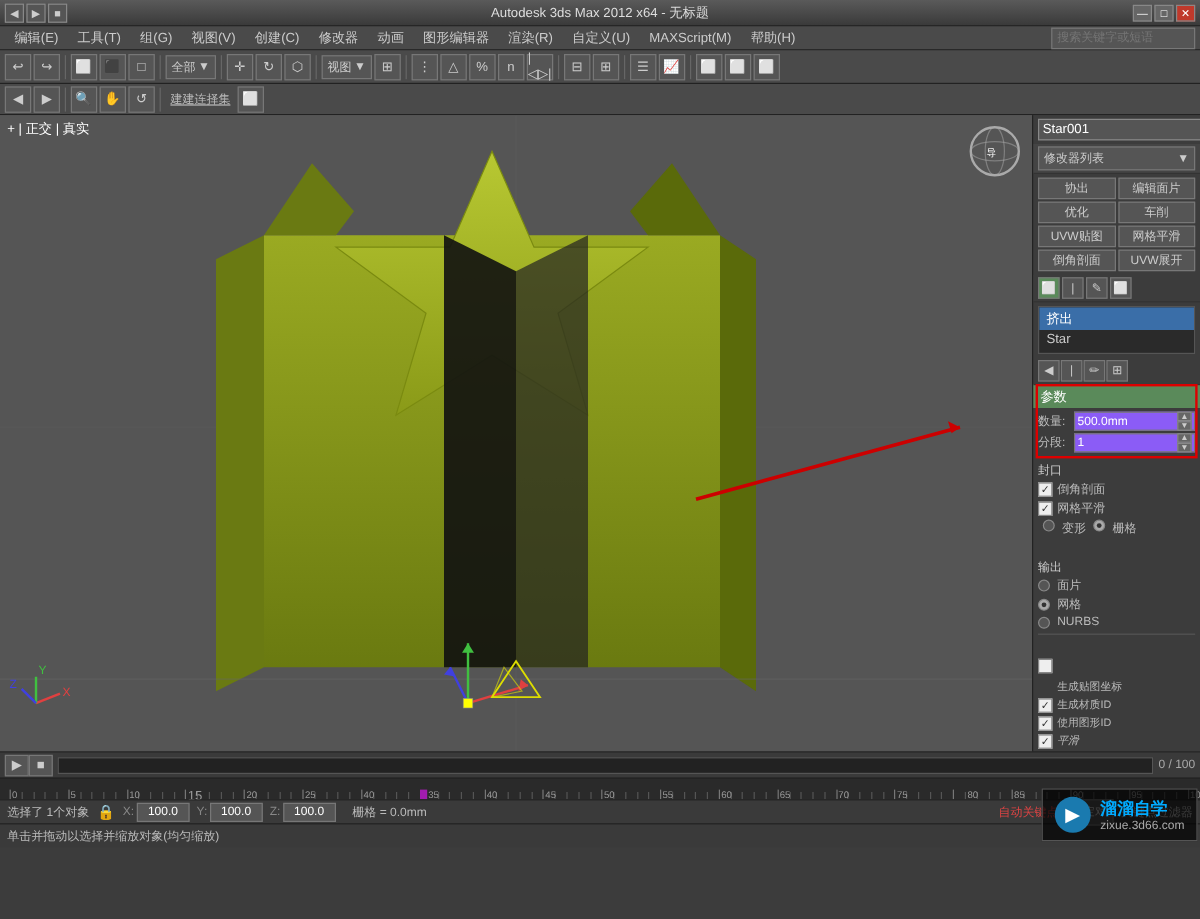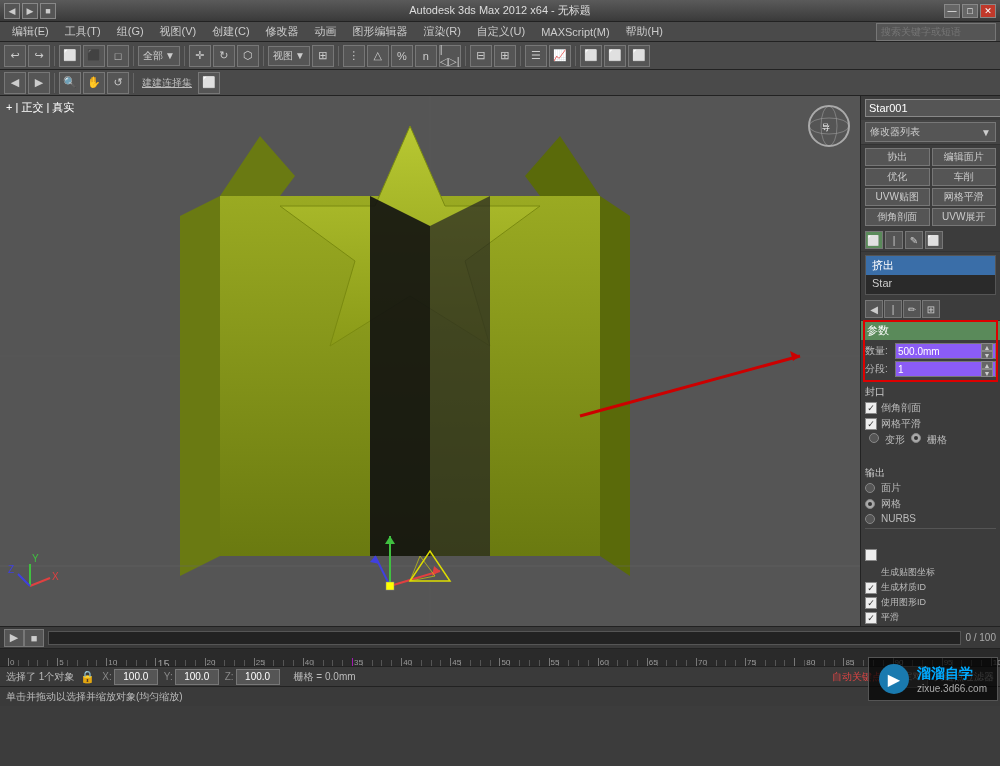--- a/index.html
+++ b/index.html
@@ -480,21 +480,21 @@
     <div class="rp-checkbox-row2">
       <div class="rp-checkbox checked"></div>
       <span class="rp-checkbox-label" style="font-size:9px;">生成材质ID</span>
     </div>
     <div class="rp-checkbox-row2">
       <div class="rp-checkbox checked"></div>
       <span class="rp-checkbox-label" style="font-size:9px;">使用图形ID</span>
     </div>
     <div class="rp-checkbox-row2">
       <div class="rp-checkbox checked"></div>
-      <span class="rp-checkbox-label" style="font-size:9px;">平滑</span>
+      <span class="rp-checkbox-label" style="font-size:9px;font-style:italic;">平滑</span>
     </div>
 
   </div>
 </div>
 
 <div id="timeline">
   <div class="timeline-btn">▶</div>
   <div class="timeline-btn">■</div>
   <div class="timeline-bar">
     <div class="timeline-progress"></div>
@@ -548,21 +548,21 @@
       <div style="flex:1;height:6px;border-left:1px solid #555;"></div>
       <div style="flex:1;height:6px;border-left:1px solid #555;"></div>
       <div style="flex:1;height:6px;border-left:1px solid #555;"></div>
       <div style="flex:1;height:8px;border-left:1px solid #777;position:relative;">
           <span style="position:absolute;top:0;left:1px;font-size:8px;color:#999;">40</span>
         </div>
       <div style="flex:1;height:6px;border-left:1px solid #555;"></div>
       <div style="flex:1;height:6px;border-left:1px solid #555;"></div>
       <div style="flex:1;height:6px;border-left:1px solid #555;"></div>
       <div style="flex:1;height:6px;border-left:1px solid #555;"></div>
-      <div style="flex:1;height:8px;border-left:1px solid #a21caf;position:relative;">
+      <div style="flex:1;height:8px;border-left:6px solid #a21caf;position:relative;">
           <span style="position:absolute;top:0;left:1px;font-size:8px;color:#999;">35</span>
         </div>
       <div style="flex:1;height:6px;border-left:1px solid #555;"></div>
       <div style="flex:1;height:6px;border-left:1px solid #555;"></div>
       <div style="flex:1;height:6px;border-left:1px solid #555;"></div>
       <div style="flex:1;height:6px;border-left:1px solid #555;"></div>
       <div style="flex:1;height:8px;border-left:1px solid #777;position:relative;">
           <span style="position:absolute;top:0;left:1px;font-size:8px;color:#999;">40</span>
         </div>
       <div style="flex:1;height:6px;border-left:1px solid #555;"></div>

